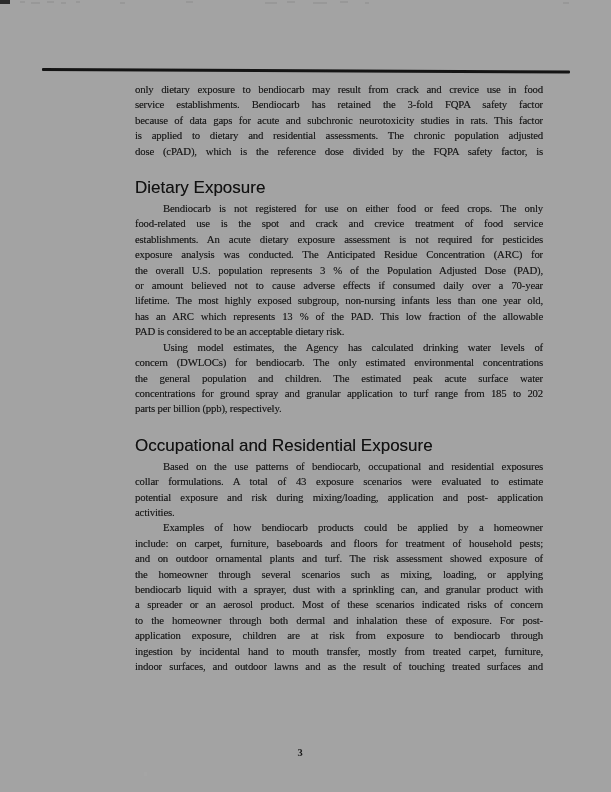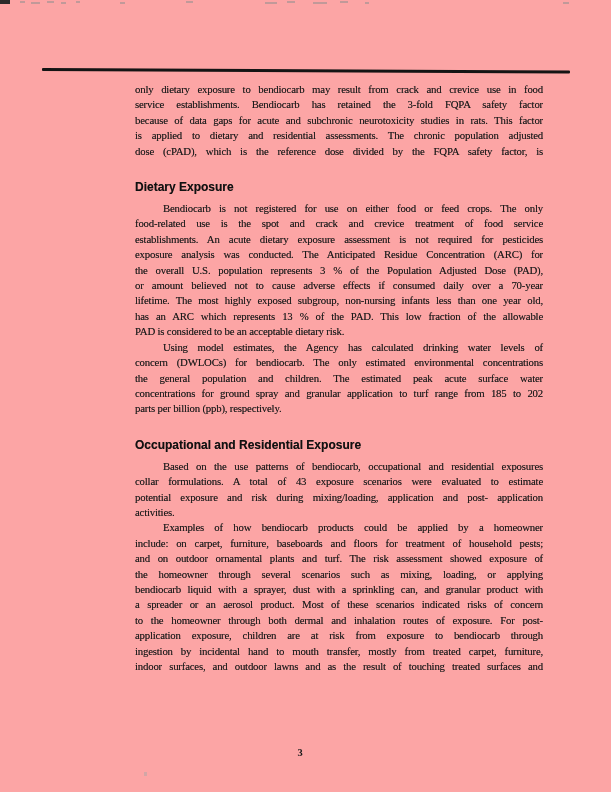--- a/index.html
+++ b/index.html
@@ -4,21 +4,21 @@
 <style>
   html, body {
     margin: 0;
     padding: 0;
     background: #ffffff;
   }
   .page {
     position: relative;
     width: 611px;
     height: 792px;
-    background: #fca5a5;
+    background: #a3a3a3;
     overflow: hidden;
     font-family: "Liberation Serif", serif;
   }
   .corner-mark {
     position: absolute;
     left: 0; top: 0;
     width: 10px; height: 4px;
     background: #2b2b2b;
   }
   .edge-dash {
@@ -52,22 +52,22 @@
   .paragraph { margin: 0; }
   .line {
     text-align: justify;
     text-align-last: justify;
     white-space: normal;
   }
   .line.para-end { text-align-last: left; }
   .line.indent { padding-left: 28px; }
   .heading {
     font-family: "Liberation Sans", sans-serif;
-    font-weight: bold;
-    font-size: 12px;
+    font-weight: normal;
+    font-size: 17px;
     line-height: 15px;
     color: #111111;
     margin: 21px 0 6px 0;
     letter-spacing: 0;
     text-shadow: 0 0 0.4px rgba(17,17,17,0.5);
   }
   .page-number {
     position: absolute;
     left: 290px;
     top: 747px;
@@ -143,21 +143,21 @@
         <div class="line">potential exposure and risk during mixing/loading, application and post- application</div>
         <div class="line para-end">activities.</div>
       </div>
       <div class="paragraph">
         <div class="line indent">Examples of how bendiocarb products could be applied by a homeowner</div>
         <div class="line">include:  on carpet, furniture, baseboards and floors for treatment of household pests;</div>
         <div class="line">and on outdoor ornamental plants and turf.  The risk assessment showed exposure of</div>
         <div class="line">the homeowner through several scenarios such as mixing, loading, or applying</div>
         <div class="line">bendiocarb liquid with a sprayer, dust with a sprinkling can, and granular product with</div>
         <div class="line">a spreader or an aerosol product. Most of these scenarios indicated risks of concern</div>
-        <div class="line">to the homeowner through both dermal and inhalation routes of exposure.  For post-</div>
+        <div class="line">to the homeowner through both dermal and inhalation these of exposure.  For post-</div>
         <div class="line">application exposure, children are at risk from exposure to bendiocarb through</div>
         <div class="line">ingestion by incidental hand to mouth transfer, mostly from treated carpet, furniture,</div>
         <div class="line">indoor surfaces, and outdoor lawns and as the result of touching treated surfaces and</div>
       </div>
     </div>
 
   <div class="page-number">3</div>
 
   <div class="bottom-mark"></div>
 

